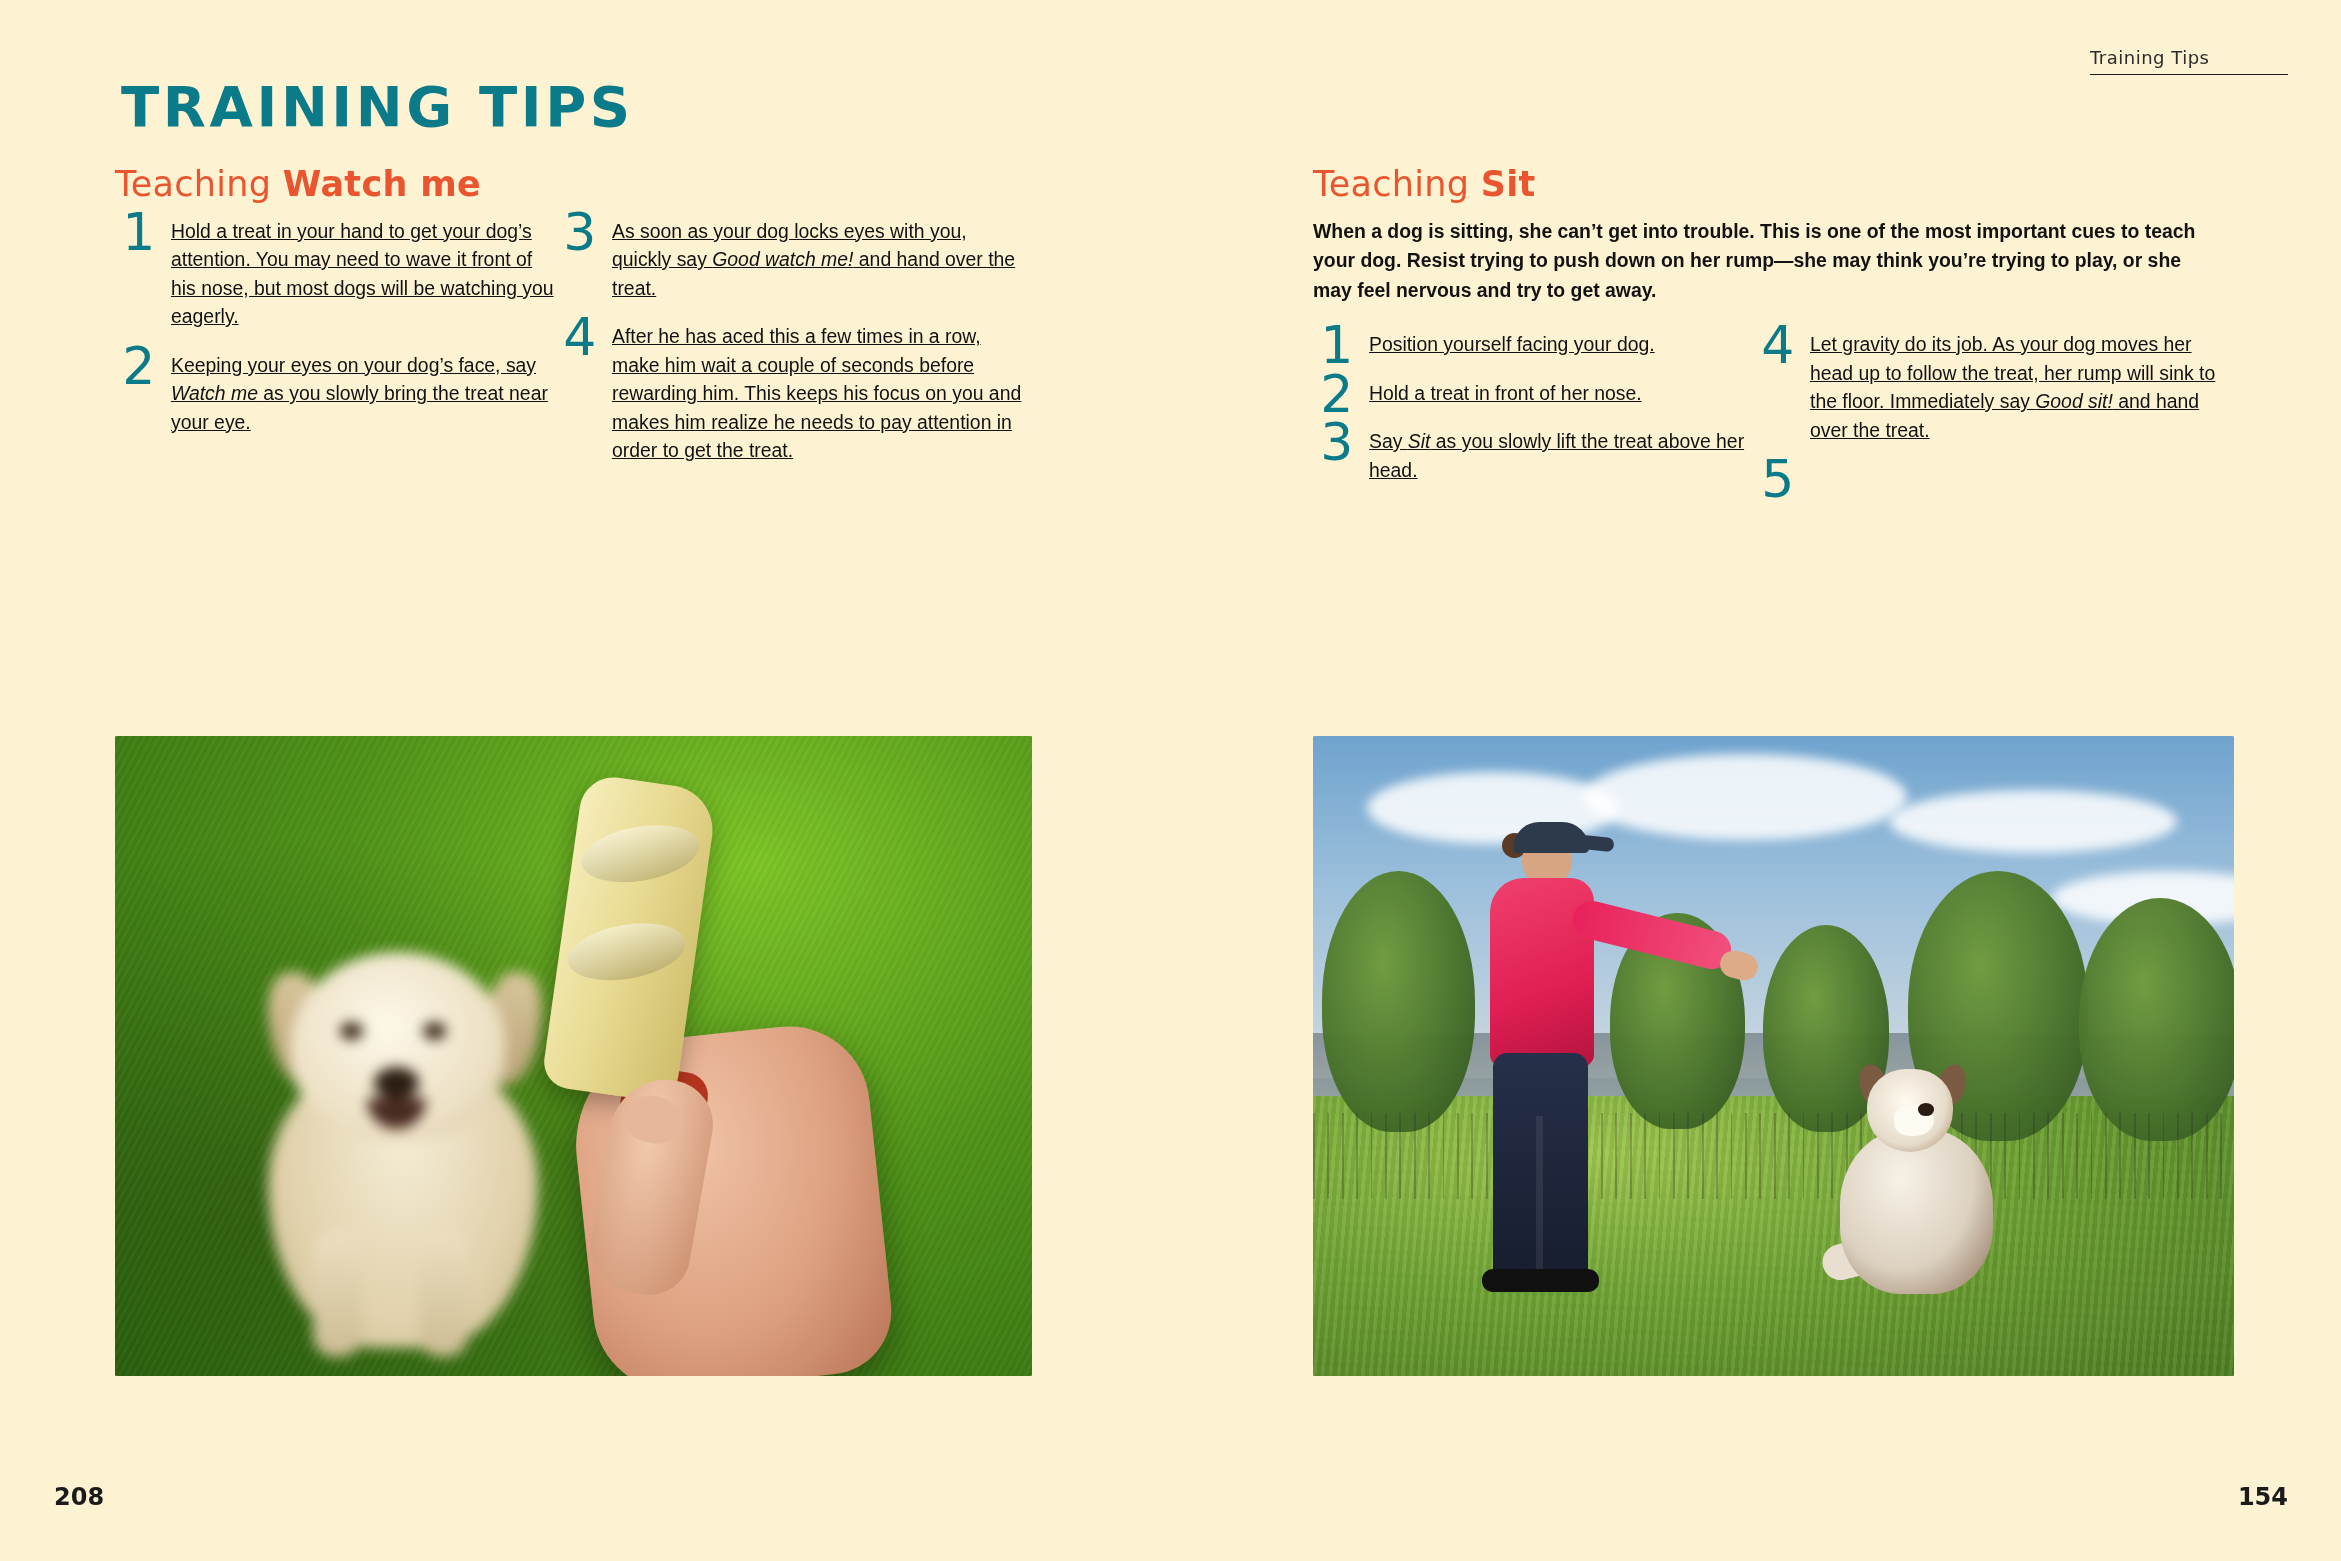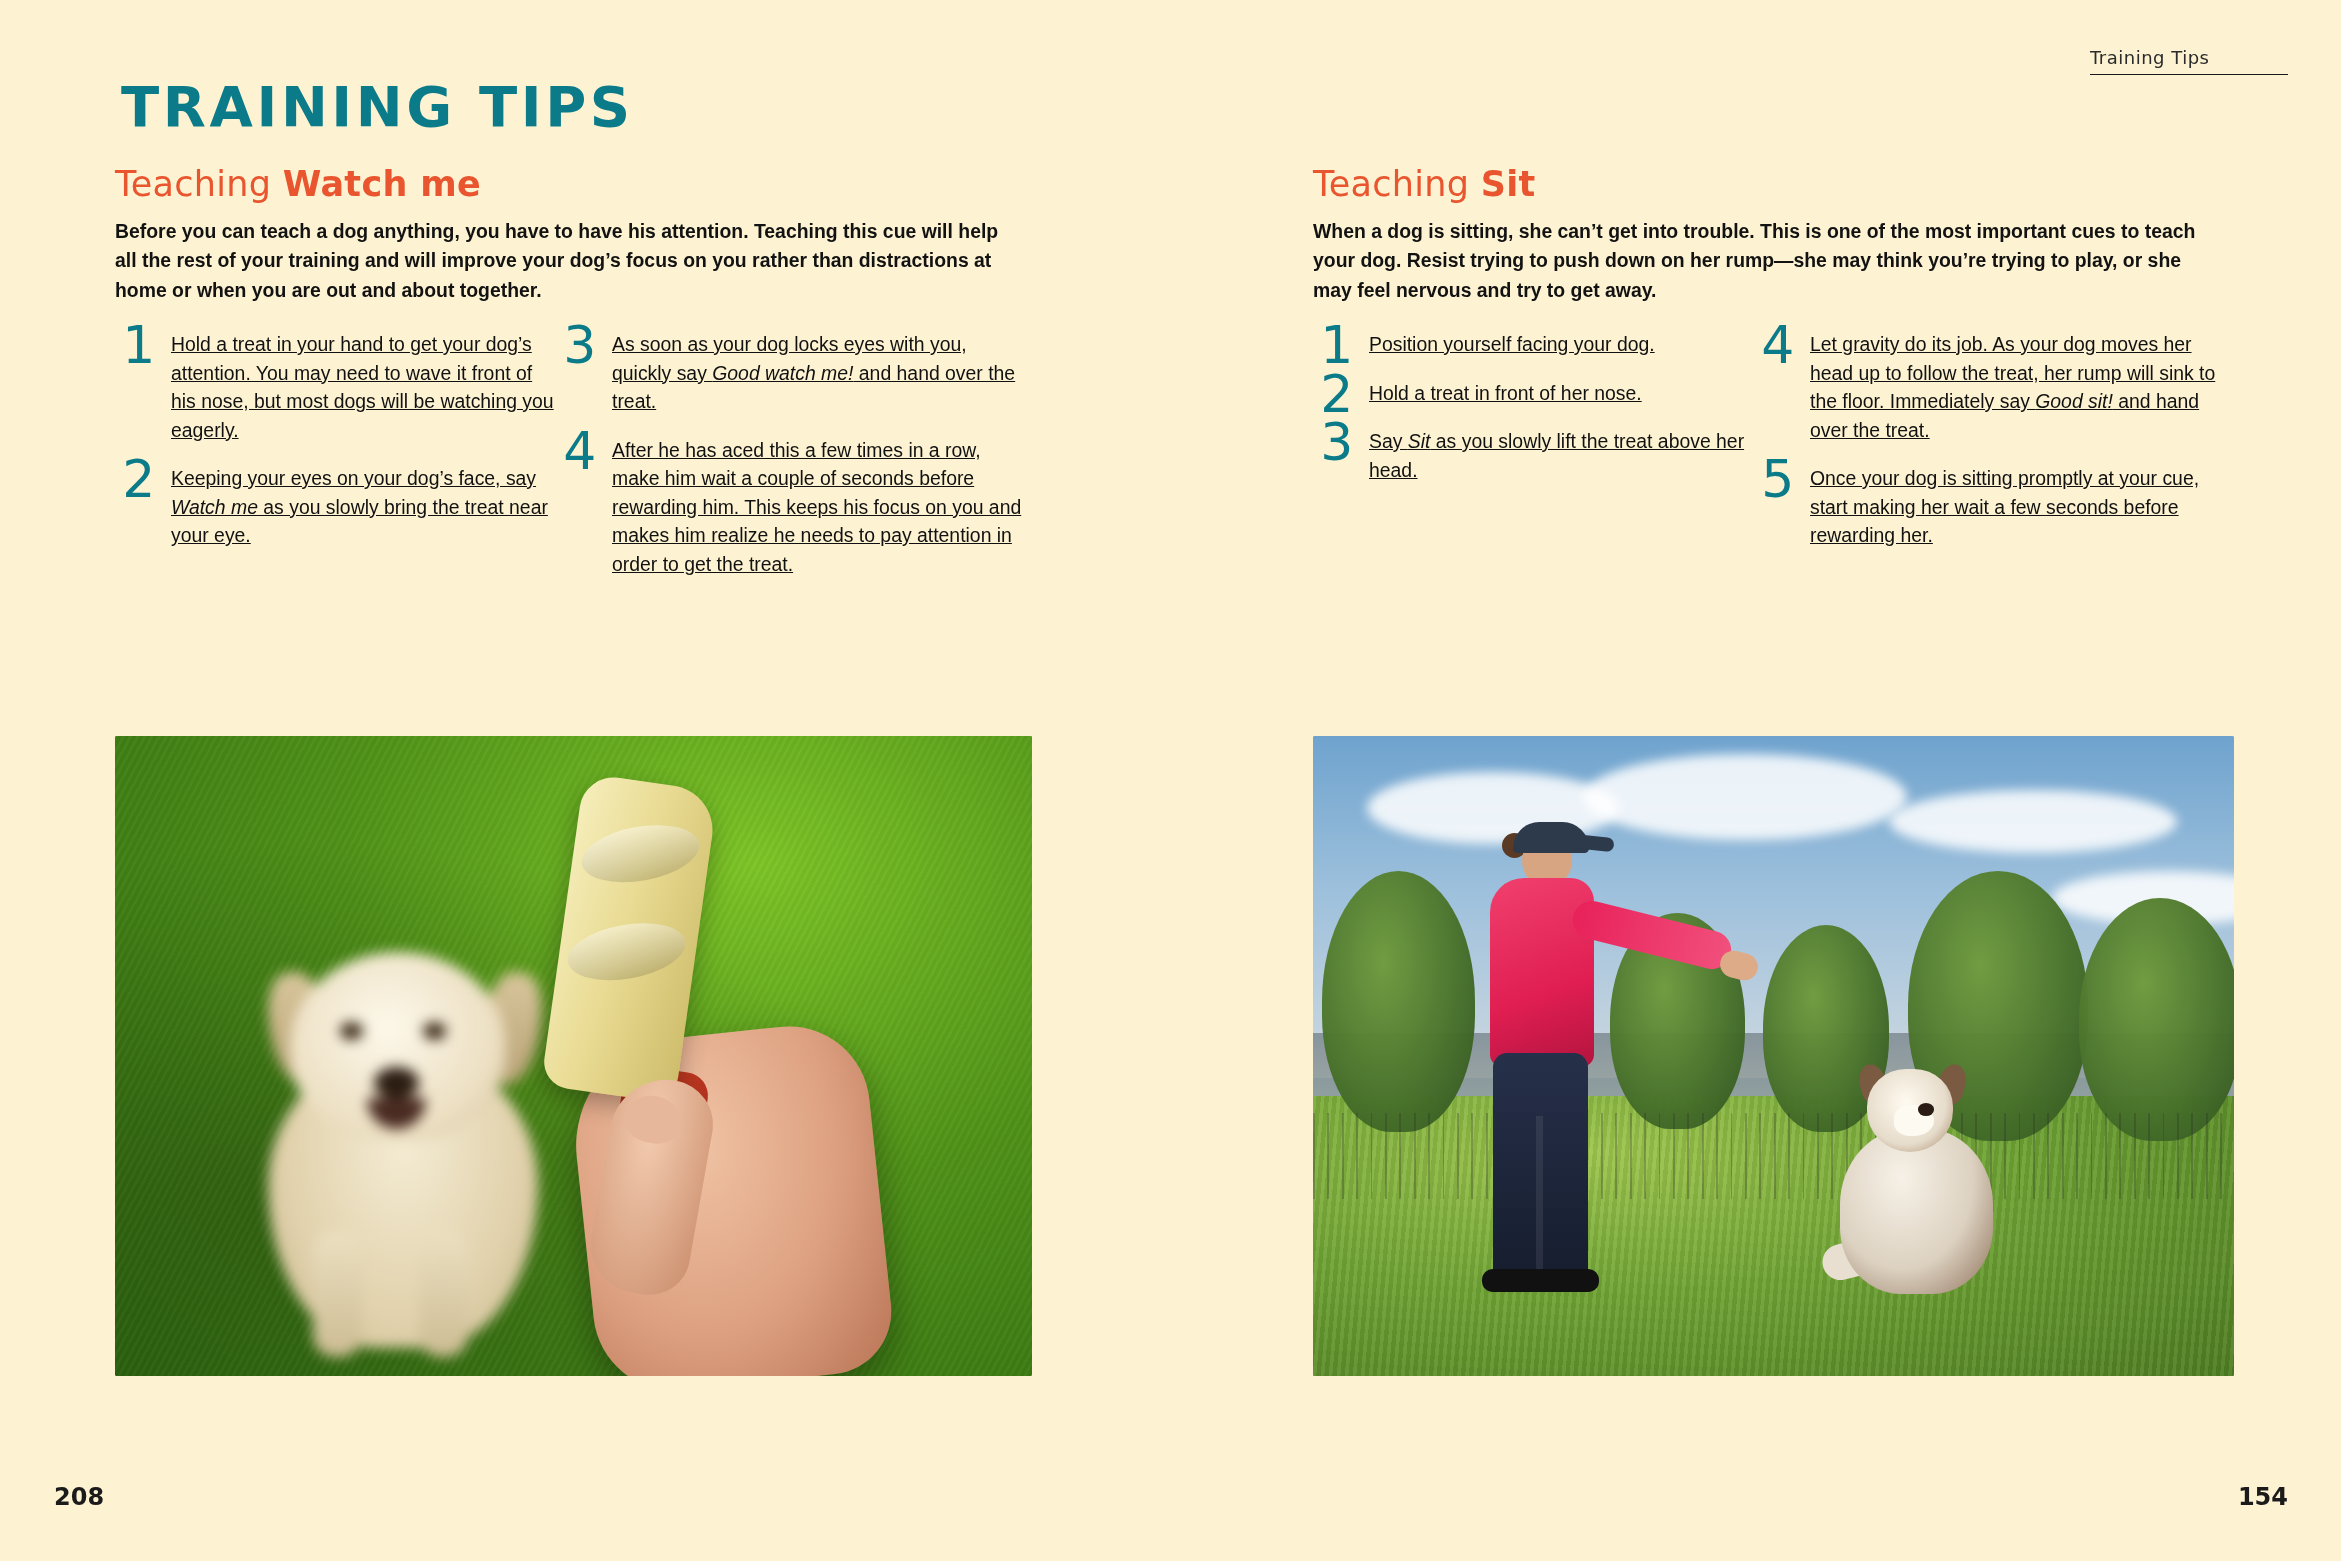--- a/index.html
+++ b/index.html
@@ -329,21 +329,20 @@
 <div class="page">
 
   <div class="running-head">Training Tips</div>
 
   <div class="main-title">TRAINING TIPS</div>
 
   <div class="column col-left">
     <div class="sub-head">
       <span>Teaching </span><span class="bold">Watch me</span>
     </div>
-    <p class="intro">Before you can teach a dog anything, you have to have his attention. Teaching this cue will help all the rest of your training and will improve your dog’s focus on you rather than distractions at home or when you are out and about together.</p>
 
     <div class="steps">
       <div class="steps-col">
         <div class="step">
           <span class="num">1</span>
           <span class="txt">Hold a treat in your hand to get your dog’s attention. You may need to wave it front of his nose, but most dogs will be watching you eagerly.</span>
         </div>
         <div class="step">
           <span class="num">2</span>
           <span class="txt">Keeping your eyes on your dog’s face, say <em>Watch me</em> as you slowly bring the treat near your eye.</span>
@@ -383,21 +382,20 @@
           <span class="txt">Say <em>Sit</em> as you slowly lift the treat above her head.</span>
         </div>
       </div>
       <div class="steps-col second">
         <div class="step">
           <span class="num">4</span>
           <span class="txt">Let gravity do its job. As your dog moves her head up to follow the treat, her rump will sink to the floor. Immediately say <em>Good sit!</em> and hand over the treat.</span>
         </div>
         <div class="step">
           <span class="num">5</span>
-          <span class="txt">Once your dog is sitting promptly at your cue, start making her wait a few seconds before rewarding her.</span>
         </div>
       </div>
     </div>
   </div>
 
   <div class="photo photo-left" title="">
     <div class="grass"></div>
     <div class="dog-blur">
       <div class="dog-body"></div>
       <div class="dog-ear ear-l"></div>

